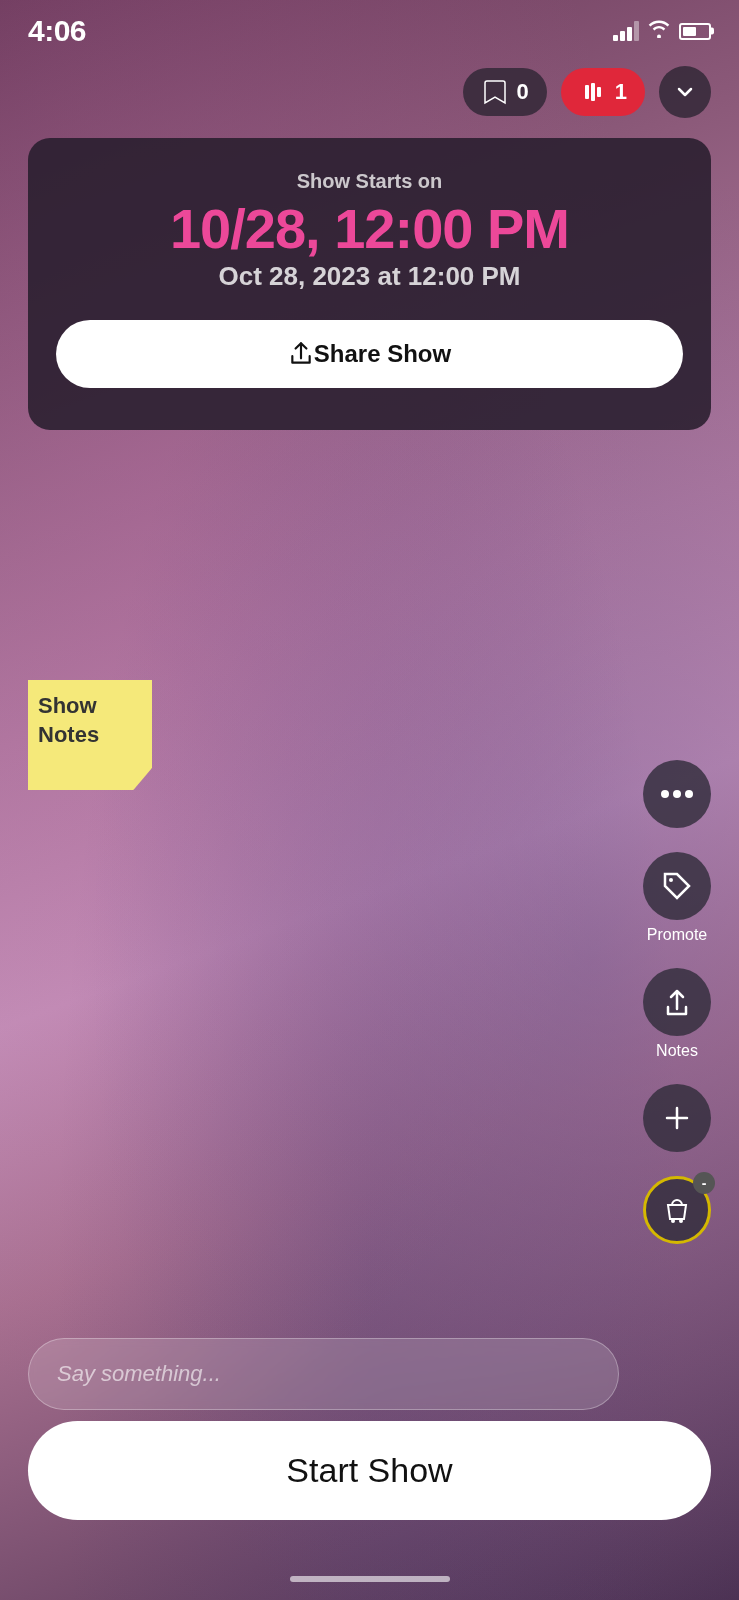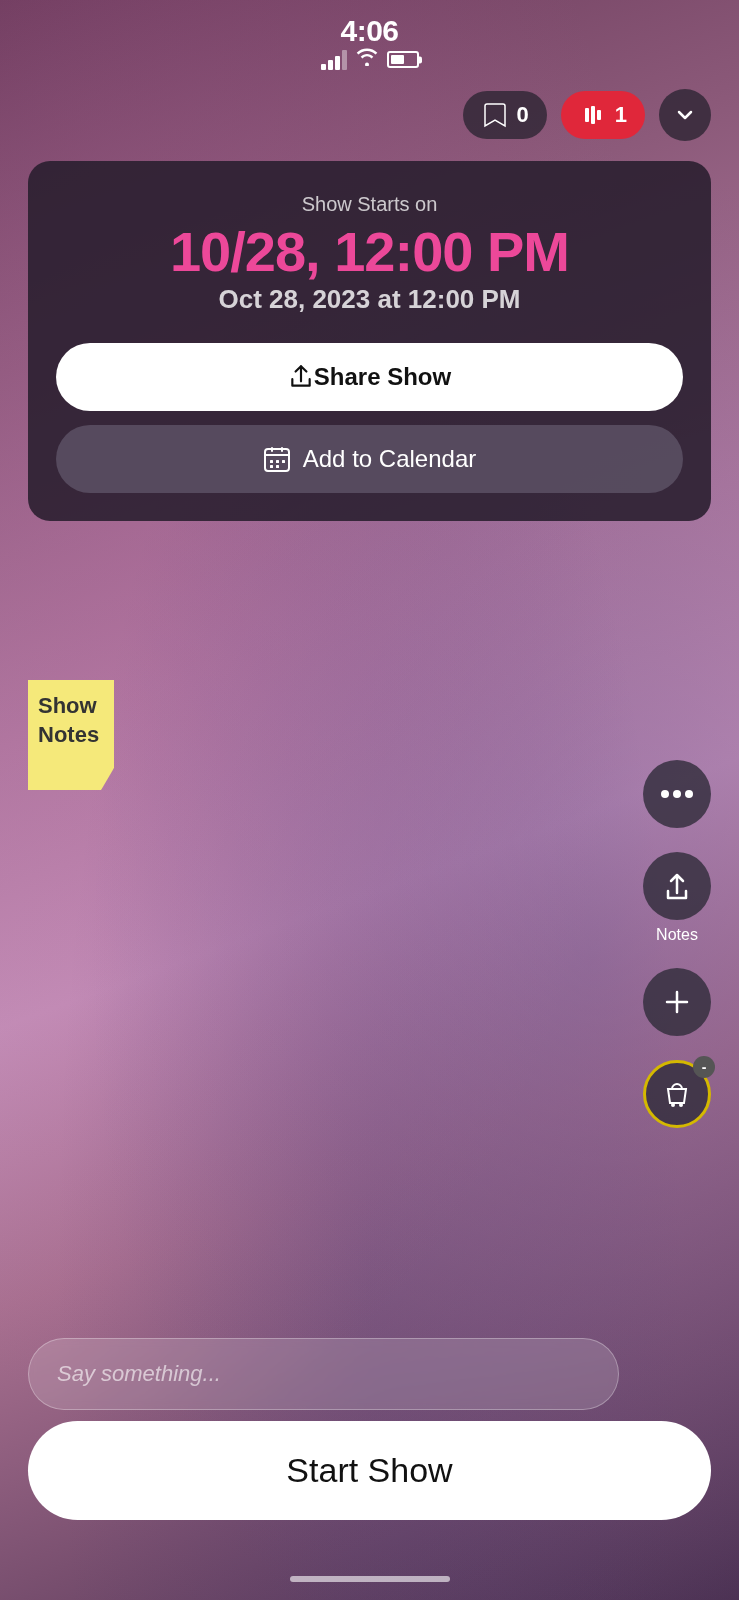--- a/index.html
+++ b/index.html
@@ -14,21 +14,20 @@
     }
 
     
     .status-bar {
       display: flex;
       justify-content: space-between;
       align-items: center;
       padding: 14px 28px 8px;
       position: relative;
       z-index: 10;
-      flex-direction: column;
     }
 
     .status-time {
       font-size: 30px;
       font-weight: 700;
       color: white;
       letter-spacing: -0.5px;
     }
 
     .status-icons {
@@ -135,21 +134,21 @@
       background: rgba(40, 30, 45, 0.88);
       border-radius: 22px;
       margin: 0 28px;
       padding: 32px 28px 28px;
       text-align: center;
     }
 
     .show-starts-label {
       color: rgba(255,255,255,0.75);
       font-size: 20px;
-      font-weight: 400;
+      font-weight: 700;
       margin-bottom: 8px;
     }
 
     .show-date-big {
       color: #ec4899;
       font-size: 56px;
       font-weight: 800;
       letter-spacing: -1px;
       margin-bottom: 4px;
       line-height: 1;
@@ -198,21 +197,21 @@
       justify-content: center;
       gap: 12px;
       cursor: pointer;
     }
 
     
     .show-notes-sticky {
       position: absolute;
       left: 28px;
       top: 680px;
-      width: 86px;
+      width: 124px;
       height: 110px;
       background: #f5e97a;
       padding: 12px 10px 20px;
       font-size: 22px;
       font-weight: 700;
       color: #333;
       line-height: 1.3;
       box-shadow: 3px 3px 10px rgba(0,0,0,0.3);
       clip-path: polygon(0 0, 100% 0, 100% 80%, 85% 100%, 0 100%);
       cursor: pointer;
@@ -408,50 +407,45 @@
   <div class="show-card">
     <div class="show-starts-label">Show Starts on</div>
     <div class="show-date-big">10/28, 12:00 PM</div>
     <div class="show-date-full">Oct 28, 2023 at 12:00 PM</div>
     <button class="share-show-btn">
       <svg class="share-icon-small" viewBox="0 0 24 24" fill="none">
         <path d="M12 2v14M7 7l5-5 5 5M4 14v6h16v-6" stroke="#111" stroke-width="2" stroke-linecap="round" stroke-linejoin="round"></path>
       </svg>
       <span>Share Show</span>
     </button>
-    <button class="add-calendar-btn">
-      <svg width="28" height="28" viewBox="0 0 28 28" fill="none">
-        <rect x="2" y="4" width="24" height="22" rx="3" stroke="white" stroke-width="2"></rect>
-        <path d="M2 10h24" stroke="white" stroke-width="2"></path>
-        <rect x="8" y="2" width="2" height="5" rx="1" fill="white"></rect>
-        <rect x="18" y="2" width="2" height="5" rx="1" fill="white"></rect>
-        <rect x="7" y="15" width="3" height="3" rx="0.5" fill="white"></rect>
-        <rect x="13" y="15" width="3" height="3" rx="0.5" fill="white"></rect>
-        <rect x="19" y="15" width="3" height="3" rx="0.5" fill="white"></rect>
-        <rect x="7" y="20" width="3" height="3" rx="0.5" fill="white"></rect>
-        <rect x="13" y="20" width="3" height="3" rx="0.5" fill="white"></rect>
-      </svg>
-      <span>Add to Calendar</span>
-    </button>
   </div>
 </div>
 
 <div class="show-notes-sticky">
   <span>Show Notes</span>
 </div>
 
 <div class="right-actions">
   <button class="action-btn">
     <svg width="32" height="10" viewBox="0 0 32 10" fill="white">
       <circle cx="4" cy="5" r="4"></circle>
       <circle cx="16" cy="5" r="4"></circle>
       <circle cx="28" cy="5" r="4"></circle>
     </svg>
   </button>
 
+  <div class="action-btn-with-label">
+    <button class="action-btn">
+      <svg width="32" height="32" viewBox="0 0 32 32" fill="white">
+        <path d="M4 4h12l12 12-12 12L4 16V4z" fill="none" stroke="white" stroke-width="2.5"></path>
+        <circle cx="10" cy="10" r="2" fill="white"></circle>
+      </svg>
+    </button>
+    <span class="action-label">Promote</span>
+  </div>
 
   <div class="action-btn-with-label">
     <button class="action-btn">
       <svg width="30" height="30" viewBox="0 0 30 30" fill="none">
         <path d="M15 4v18M9 10l6-6 6 6M6 20v7h18v-7" stroke="white" stroke-width="2.5" stroke-linecap="round" stroke-linejoin="round"></path>
       </svg>
     </button>
     <span class="action-label">Notes</span>
   </div>
 

